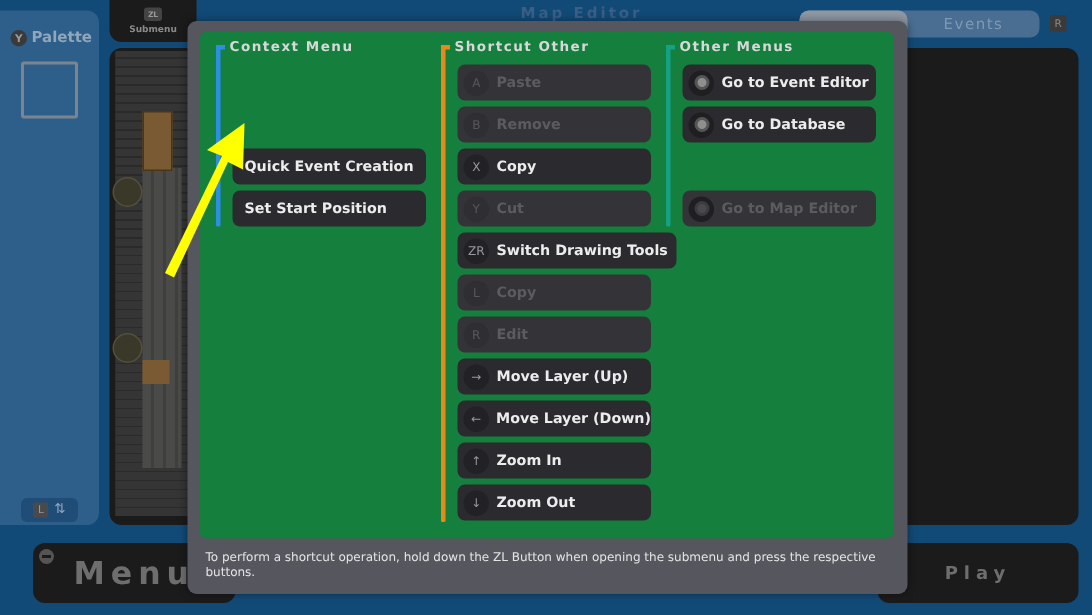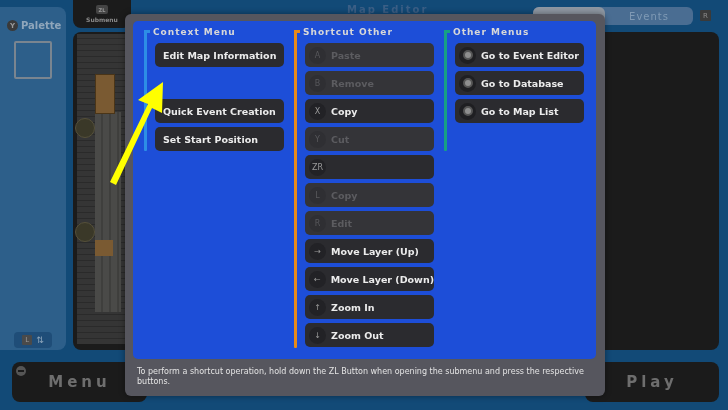--- a/index.html
+++ b/index.html
@@ -20,28 +20,28 @@
 .map-floor{position:absolute;left:22px;top:80px;width:26px;height:200px;background:repeating-linear-gradient(90deg,#4a4a48 0 6px,#3f3f3d 6px 8px)}
 .map-dresser{position:absolute;left:22px;top:42px;width:20px;height:40px;background:#7a5a32;border:1px solid #4a3518}
 .map-rug1,.map-rug2{position:absolute;left:2px;width:20px;height:20px;border-radius:50%;background:#3a3828;border:1px solid #55503a}
 .map-rug1{top:86px}.map-rug2{top:190px}
 .map-chest{position:absolute;left:22px;top:208px;width:18px;height:16px;background:#7a5a32}
 .events-tab-bar{position:absolute;left:533px;top:7px;width:160px;height:18px;background:#4a6d92;border-radius:6px;display:flex}
 .events-tab-left{width:72px;height:100%;background:#8e97a2;border-radius:6px}
 .events-tab{flex:1;display:flex;align-items:center;justify-content:center;color:#7f9ab5;font-size:10px;font-weight:normal;letter-spacing:1px}
 .rbtn{position:absolute;left:700px;top:10px;width:11px;height:11px;background:#3a3a3a;color:#8a8a8a;font-size:7px;display:flex;align-items:center;justify-content:center;border-radius:1px}
 .right-panel{position:absolute;left:596px;top:32px;width:123px;height:318px;background:#1b1b1b;border-radius:0 8px 8px 0}
-.menu-btn{position:absolute;left:12px;top:362px;width:135px;height:40px;background:#1b1b1b;border-radius:8px;display:flex;align-items:center;justify-content:center;color:#6e6e6e;font-size:15px;font-weight:bold;letter-spacing:4px}
+.menu-btn{position:absolute;left:22px;top:362px;width:135px;height:40px;background:#1b1b1b;border-radius:8px;display:flex;align-items:center;justify-content:center;color:#6e6e6e;font-size:21px;font-weight:bold;letter-spacing:4px}
 .minus-icon{position:absolute;left:4px;top:4px;width:10px;height:10px;border-radius:50%;background:#555;}
 .minus-icon::after{content:"";position:absolute;left:2px;top:4px;width:6px;height:2px;background:#1b1b1b}
-.play-btn{position:absolute;left:585px;top:362px;width:134px;height:40px;background:#1b1b1b;border-radius:8px;display:flex;align-items:center;justify-content:center;color:#6e6e6e;font-size:15px;font-weight:bold;letter-spacing:4px}
+.play-btn{position:absolute;left:585px;top:362px;width:134px;height:40px;background:#1b1b1b;border-radius:8px;display:flex;align-items:center;justify-content:center;color:#6e6e6e;font-size:12px;font-weight:bold;letter-spacing:4px}
 .title-fade{position:absolute;left:347px;top:4px;color:#3b5f86;font-size:10px;font-weight:bold;letter-spacing:2px}
 
 .popup{position:absolute;left:125px;top:14px;width:480px;height:382px;background:#56565e;border-radius:6px;box-shadow:0 0 6px rgba(0,0,0,0.4)}
-.popup-inner{position:absolute;left:8px;top:7px;width:463px;height:338px;background:#1d4ed8;border-radius:5px}
+.popup-inner{position:absolute;left:8px;top:7px;width:463px;height:338px;background:#15803d;border-radius:5px}
 .section{position:absolute;top:6px}
 .section-bar{position:absolute;left:0;top:3px;width:3px;border-radius:1px}
 .section-bar::before{content:"";position:absolute;left:0;top:0;width:6px;height:3px;background:inherit}
 .section-title{position:absolute;left:9px;top:0;color:#d8d8d8;font-size:9px;font-weight:bold;letter-spacing:1px;white-space:nowrap}
 .item{position:absolute;left:11px;height:24px;background:#2b2b2f;border-radius:5px;display:flex;align-items:center;color:#ececec;font-size:9.5px;font-weight:bold;padding-left:8px;white-space:nowrap}
 .item.selected{background:#e6e6e6;color:#4a4a4a}
 .item.disabled{background:#343438;color:#5c5c60}
 .kbtn{width:17px;height:17px;border-radius:50%;background:#222226;color:#9a9a9a;font-size:8px;display:flex;align-items:center;justify-content:center;margin-left:-4px;margin-right:5px;font-weight:normal}
 .item.disabled .kbtn{background:#2f2f33;color:#58585c}
 .oicon{width:17px;height:17px;border-radius:50%;background:#1f1f22;margin-left:-4px;margin-right:5px;display:flex;align-items:center;justify-content:center}
@@ -97,23 +97,20 @@
 </div>
 
 <div class="dim" style="background:rgba(0,0,0,0.0)"></div>
 
 <div class="popup">
   <div class="popup-inner">
 
     <div class="section" style="left:11px;width:145px;height:330px">
       <div class="section-bar" style="height:121px;background:#2d8ee6"></div>
       <div class="section-title">Context Menu</div>
-      <div class="item" style="top:16px;width:129px">
-          <span>Edit Map Information</span>
-        </div>
       <div class="item" style="top:100px;width:129px">
           <span>Set Start Position</span>
         </div>
       <div class="item" style="top:72px;width:129px">
           <span>Quick Event Creation</span>
         </div>
     </div>
 
     <div class="section" style="left:161px;width:145px;height:330px">
       <div class="section-bar" style="height:318px;background:#e88a1a"></div>
@@ -127,22 +124,23 @@
           <span>Remove</span>
         </div>
       <div class="item" style="top:72px;width:129px">
           <span class="kbtn">X</span>
           <span>Copy</span>
         </div>
       <div class="item disabled" style="top:100px;width:129px">
           <span class="kbtn">Y</span>
           <span>Cut</span>
         </div>
-      <div class="item" style="top:128px;width:129px">
+      <div class="item" style="top:128px;width:146px">
           <span class="kbtn">ZR</span>
+          <span>Switch Drawing Tools</span>
         </div>
       <div class="item disabled" style="top:156px;width:129px">
           <span class="kbtn">L</span>
           <span>Copy</span>
         </div>
       <div class="item disabled" style="top:184px;width:129px">
           <span class="kbtn">R</span>
           <span>Edit</span>
         </div>
       <div class="item" style="top:212px;width:129px">
@@ -171,25 +169,25 @@
             <span></span>
           </span>
           <span>Go to Database</span>
         </div>
       <div class="item" style="top:16px;width:129px">
           <span class="oicon">
             <span></span>
           </span>
           <span>Go to Event Editor</span>
         </div>
-      <div class="item" style="top:72px;width:129px">
+      <div class="item disabled" style="top:100px;width:129px">
           <span class="oicon">
             <span></span>
           </span>
-          <span>Go to Map List</span>
+          <span>Go to Map Editor</span>
         </div>
     </div>
   </div>
   <div class="footer-text">To perform a shortcut operation, hold down the ZL Button when opening the submenu and press the respective buttons.</div>
 </div>
 
 <svg class="arrow" width="728" height="410">
   <polygon points="110,182 148,104 138,100 163,82 162,113 152,108 116,185" fill="#ffff00"></polygon>
 </svg>
 

